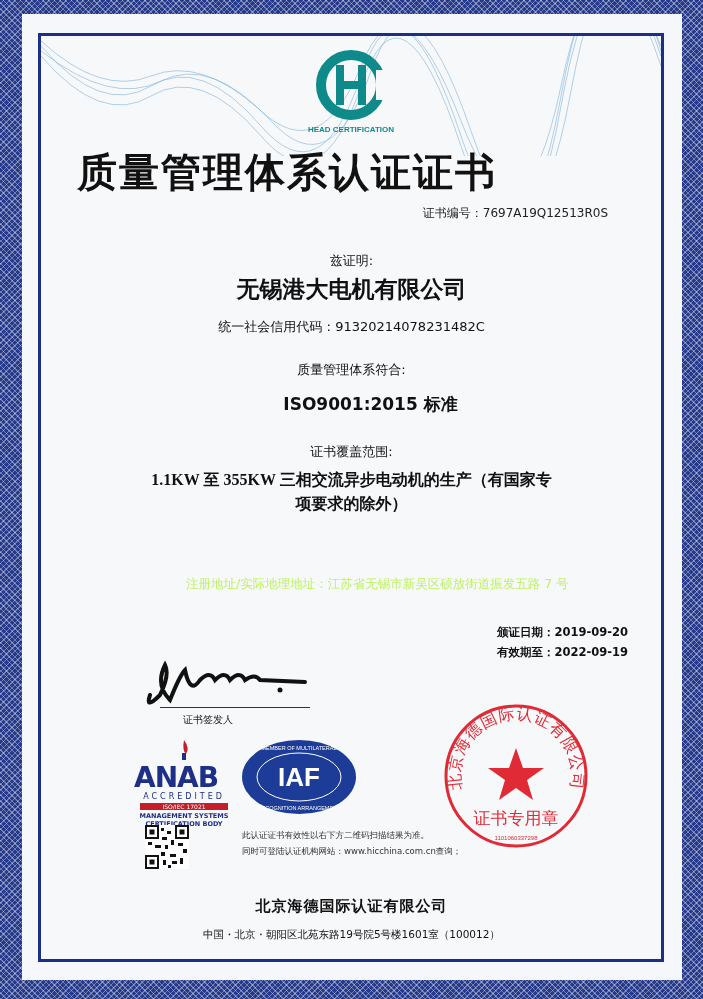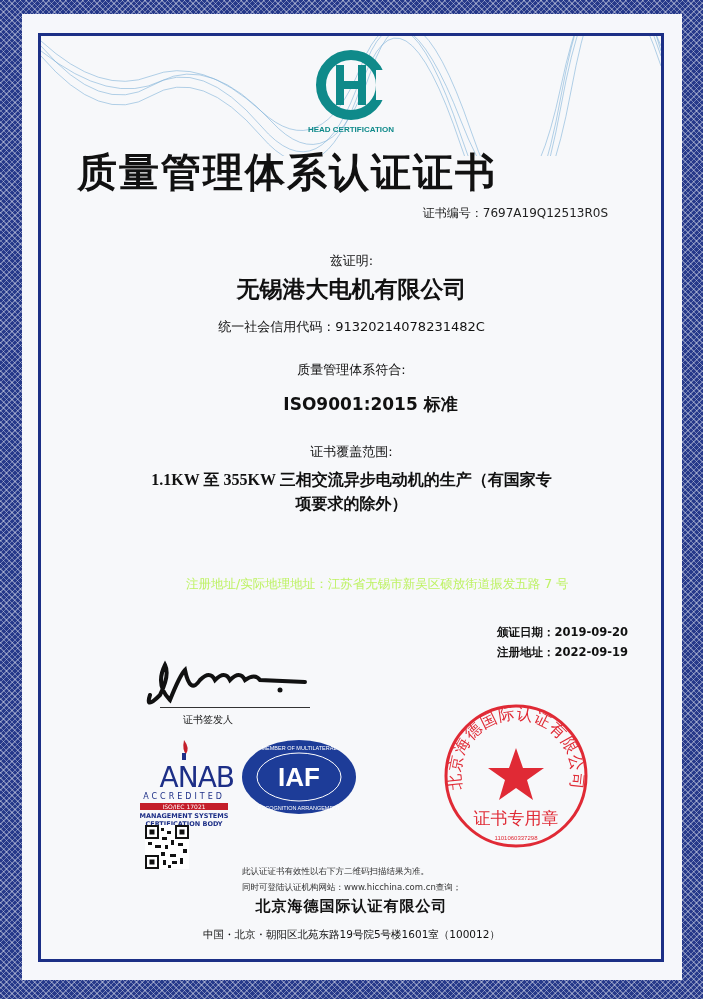--- a/index.html
+++ b/index.html
@@ -38,27 +38,27 @@
     .s13 { font-size: 13px; }
     .company { font-size: 23px; font-weight: bold; top: 274px; }
     .big-std { font-size: 17px; font-weight: bold; top: 393px; padding-left: 19px; }
     .scope { font-size: 16px; font-weight: bold; line-height: 24px; top: 468px; font-family: Liberation Serif, serif; }
     .addr { position: absolute; left: 186px; top: 548px; font-size: 12.5px; color: #bef264; margin-top: 28px; }
     .dates { position: absolute; left: 497px; top: 622px; font-size: 11.5px; color: #111; line-height: 20px; font-weight: bold; }
     .sig { position: absolute; left: 140px; top: 655px; width: 170px; height: 55px; }
     .sig-line { position: absolute; left: 160px; top: 707px; width: 150px; border-top: 1px solid #333; }
     .sig-label { position: absolute; left: 183px; top: 713px; font-size: 10px; color: #222; }
     .anab { position: absolute; left: 134px; top: 738px; width: 100px; }
-    .anab-word { font-size: 28px; font-weight: 400; color: #1d2f87; letter-spacing: -1px; text-align: right; line-height: 28px; }
+    .anab-word { font-size: 28px; font-weight: 700; color: #1d2f87; letter-spacing: -1px; text-align: left; line-height: 28px; }
     .anab-sub { font-size: 8px; letter-spacing: 3px; color: #1d2f87; text-align: center; }
     .anab-red { background: #c41e2a; color: #fff; font-size: 6px; text-align: center; margin: 2px 6px; }
     .anab-small { font-size: 6.5px; font-weight: bold; color: #1d2f87; text-align: center; line-height: 8px; }
     .iaf { position: absolute; left: 240px; top: 738px; width: 118px; height: 78px; }
     .qr { position: absolute; left: 145px; top: 825px; width: 44px; height: 44px; }
-    .notes { position: absolute; left: 242px; top: 864px; font-size: 8.5px; line-height: 15.5px; color: #333; }
+    .notes { position: absolute; left: 242px; top: 828px; font-size: 8.5px; line-height: 15.5px; color: #333; }
     .seal { position: absolute; left: 440px; top: 700px; width: 152px; height: 152px; }
     .issuer { font-size: 15px; font-weight: bold; top: 897px; letter-spacing: 1px; }
     .issuer-addr { font-size: 10.5px; top: 928px; }
   </style>
 </head>
 <body>
 
 <div class="guilloche"></div>
 <div class="paper-outer"></div>
 <div class="frame">
@@ -100,21 +100,21 @@
   <div>1.1KW 至 355KW 三相交流异步电动机的生产（有国家专</div>
   <div>项要求的除外）</div>
 </div>
 
 <div class="addr">
   <span>注册地址/实际地理地址：</span><span>江苏省无锡市新吴区硕放街道振发五路 7 号</span>
 </div>
 
 <div class="dates">
   <div><span>颁证日期：</span><span>2019-09-20</span></div>
-  <div><span>注册地址：</span><span>2022-09-19</span></div>
+  <div><span>有效期至：</span><span>2022-09-19</span></div>
 </div>
 
 <svg class="sig" viewBox="0 0 170 55">
   <path d="M10 40 Q5 55 20 40 Q30 20 25 10 Q15 30 30 45 Q40 20 45 15 Q50 40 60 25 Q70 15 75 25 Q85 15 90 25 Q100 15 105 25 Q115 18 120 25 L165 27" fill="none" stroke="#111" stroke-width="4" stroke-linecap="round"></path>
   <circle cx="140" cy="35" r="2.5" fill="#111"></circle>
 </svg>
 <div class="sig-line"></div>
 <div class="sig-label">证书签发人</div>
 
 <div class="anab">

